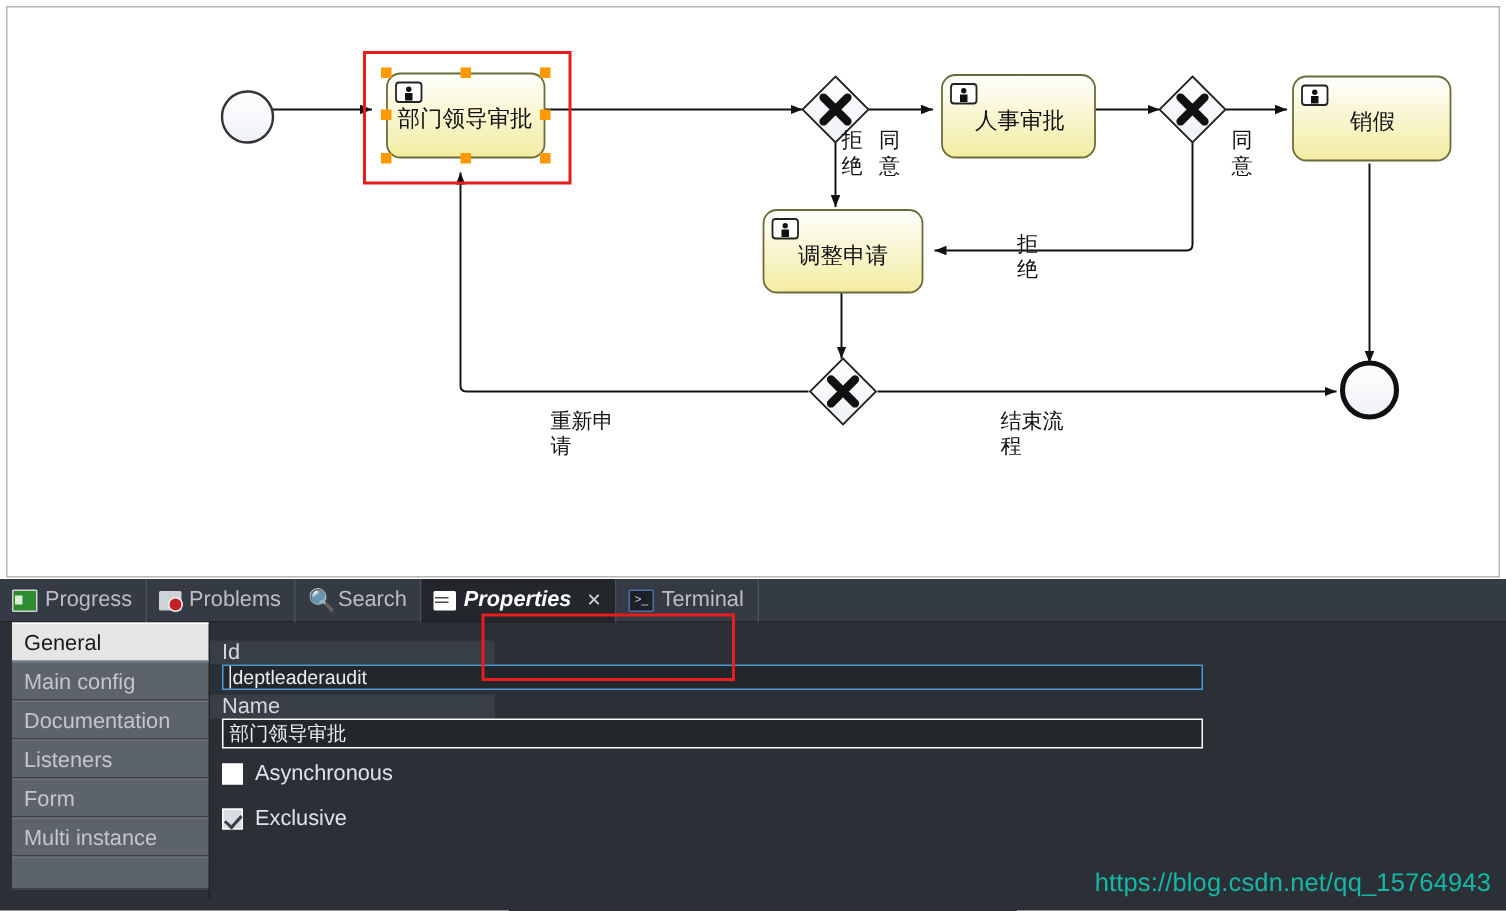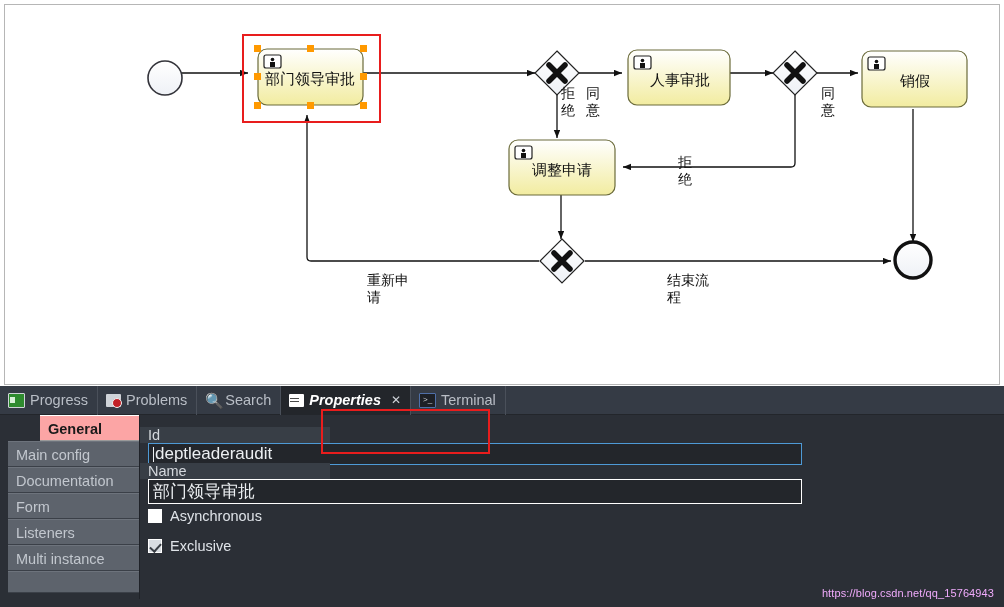--- a/index.html
+++ b/index.html
@@ -84,58 +84,58 @@
     height:26px;line-height:26px;
     padding-left:8px;
     color:#c2c7ce;font-size:14.5px;
     background:#5d636c;
     border-bottom:1px solid #3b4048;
     border-top:1px solid #6d737c;
     box-sizing:border-box;
     white-space:nowrap;
   }
   .nav-item.selected{
-    background:#fca5a5;color:#1a1a1a;font-weight:bold;
-    border-top:1px solid #ffffff;border-bottom:1px solid #9a9a9a;margin-left:32px;
+    background:#e5e5e5;color:#1a1a1a;font-weight:normal;
+    border-top:1px solid #ffffff;border-bottom:1px solid #9a9a9a;
   }
   .nav-item.blank{height:22px;}
   .prop-fields{
     position:absolute;left:140px;top:0;right:0;height:192px;
   }
   .field-row{
     position:absolute;left:0;height:26px;display:flex;align-items:stretch;flex-direction:column;
   }
   .field-label{
     width:190px;background:#383e46;color:#d4d8dd;font-size:14.5px;
     display:flex;align-items:center;padding-left:8px;box-sizing:border-box;
   }
   .field-input{
     margin-left:8px;height:42px;background:#23262b;color:#eceff2;
-    font-size:17px;border:1px solid #ffffff;box-sizing:border-box;
+    font-size:13px;border:1px solid #ffffff;box-sizing:border-box;
     display:flex;align-items:center;padding-left:4px;
     font-family:"Liberation Sans","DejaVu Sans",sans-serif;
   }
   .field-input.focused{border:1px solid #4e9ad6;}
   .caret{display:inline-block;width:1px;height:15px;background:#eceff2;margin-right:1px;}
   .check-row{
     position:absolute;left:8px;display:flex;align-items:center;gap:8px;
     color:#dfe3e8;font-size:14.5px;
   }
   .cb{
     width:14px;height:14px;box-sizing:border-box;flex:none;
     background:#ffffff;border:1px solid #ffffff;position:relative;
   }
   .cb.checked{background:#d9dde2;}
   .cb.checked::after{
     content:"";position:absolute;left:3px;top:1px;width:5px;height:9px;
     border:solid #3a3f46;border-width:0 2px 2px 0;transform:rotate(42deg);
   }
   .watermark{
     position:absolute;right:10px;bottom:8px;
-    color:#f0abfc;font-size:11px;letter-spacing:0.1px;
+    color:#14b8a6;font-size:17px;letter-spacing:0.1px;
     white-space:nowrap;
     margin-left:33px;
   }
   
   .redbox{position:absolute;border:2px solid #e81d1d;box-sizing:border-box;}
 </style>
 </head>
 <body>
 
 <div class="app">
@@ -307,22 +307,22 @@
         <span>Terminal</span>
       </div>
     </div>
 
     <div class="props-body">
 
       <div class="prop-nav">
         <div class="nav-item selected">General</div>
         <div class="nav-item">Main config</div>
         <div class="nav-item">Documentation</div>
+        <div class="nav-item">Listeners</div>
         <div class="nav-item">Form</div>
-        <div class="nav-item">Listeners</div>
         <div class="nav-item">Multi instance</div>
         <div class="nav-item blank"></div>
       </div>
 
       <div class="prop-fields">
 
         <div class="field-row" style="top:12px;width:852px;">
           <div class="field-label">Id</div>
           <div class="field-input focused" style="width:654px;">
             <span class="caret"></span>

